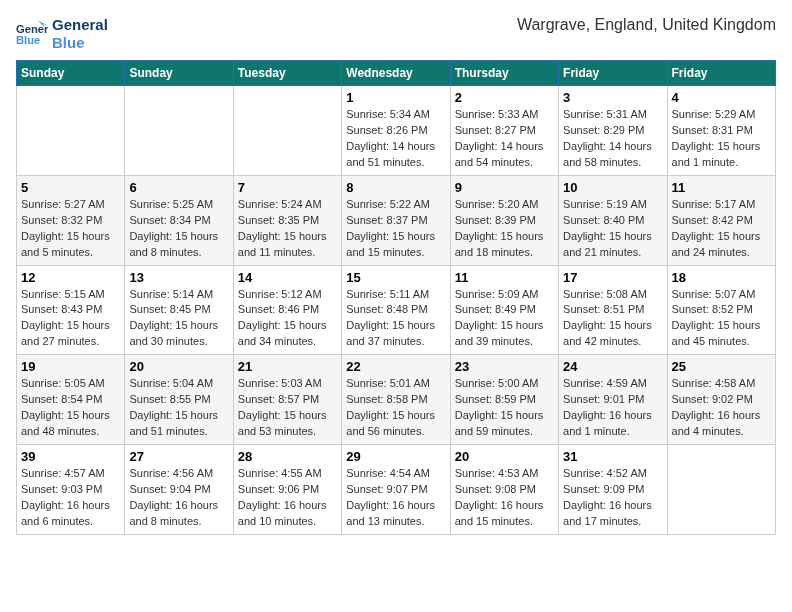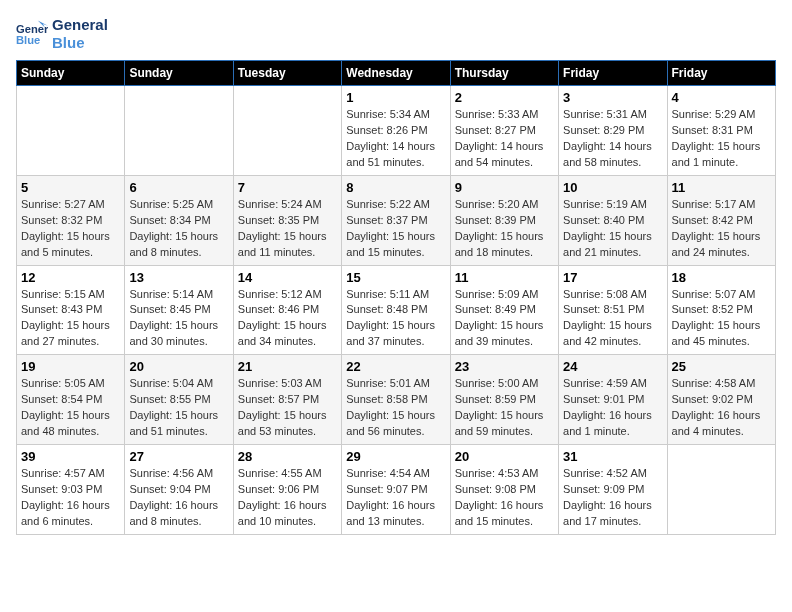--- a/index.html
+++ b/index.html
@@ -37,21 +37,21 @@
       font-size: 16px;
       font-weight: normal;
       color: #333;
     }
     .calendar {
       width: 100%;
       border-collapse: collapse;
       font-size: 11px;
     }
     .calendar thead th {
-      background: #000000;
+      background: #0f766e;
       color: #fff;
       padding: 5px 4px;
       text-align: left;
       font-size: 12px;
       font-weight: bold;
       border: 1px solid #2a6db5;
     }
     .calendar tbody td {
       border: 1px solid #ccc;
       vertical-align: top;
@@ -90,20 +90,21 @@
       <polygon points="32,2 40,10 38,6 44,8" fill="#4a90d9" transform="translate(-8,-2) scale(1.1)"></polygon>
     </svg>
     <div>
       <div style="display:flex; flex-direction:column; line-height:1.2;">
         <span style="font-size:15px; font-weight:bold; color:#1a3a6b;">General</span>
         <span style="font-size:15px; font-weight:bold; color:#4a90d9;">Blue</span>
       </div>
     </div>
   </div>
   <div class="title-block">
+    <h2>Wargrave, England, United Kingdom</h2>
   </div>
 </div>
 
 <table class="calendar">
   <thead>
     <tr>
       <th>Sunday</th>
       <th>Sunday</th>
       <th>Tuesday</th>
       <th>Wednesday</th>

